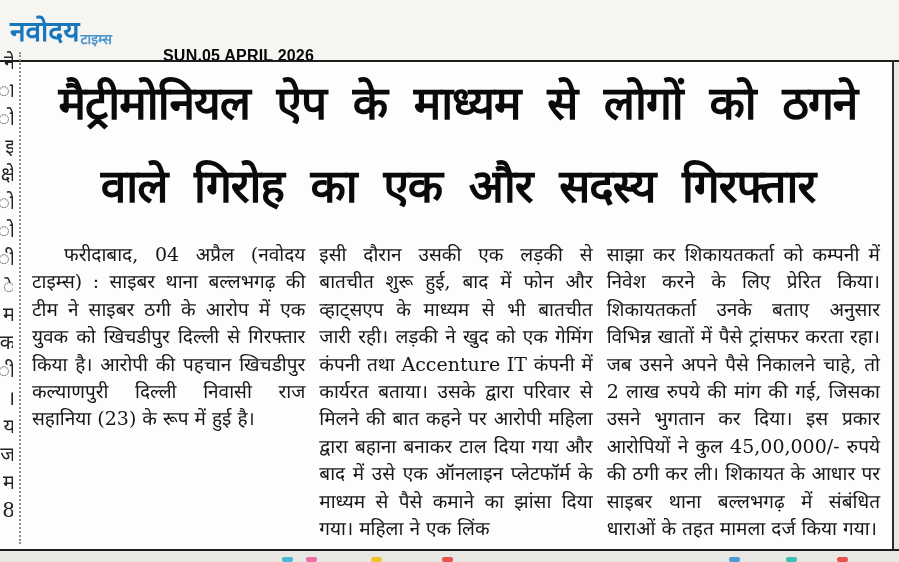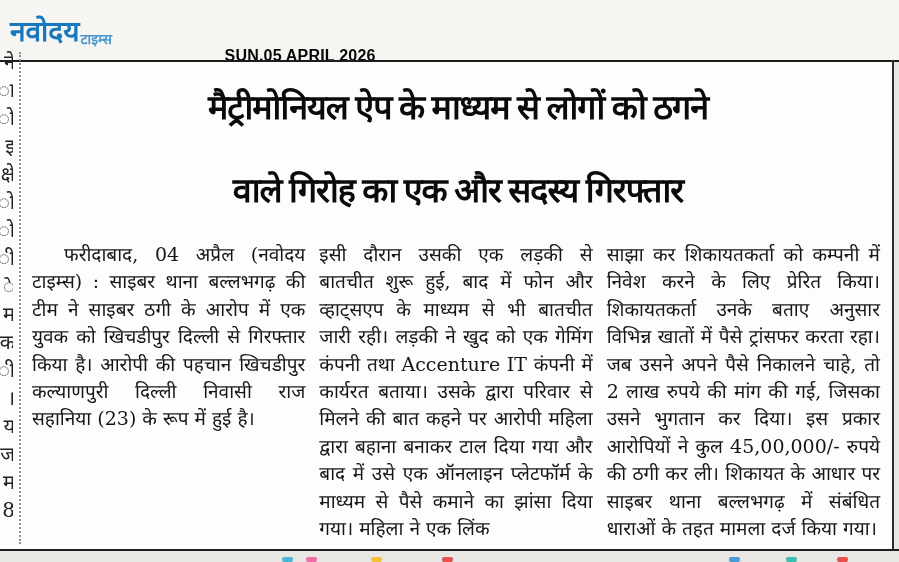--- a/index.html
+++ b/index.html
@@ -4,21 +4,21 @@
 <style>
   html,body{margin:0;padding:0;}
   body{
     width:899px;height:562px;position:relative;overflow:hidden;
     background:#e8e7e4;
     font-family:"Liberation Sans",sans-serif;
   }
   .page{position:absolute;inset:0;}
 
   
-  .masthead{position:absolute;left:0;top:0;width:899px;height:60px;background:#f6f5f2;text-align:center;}
+  .masthead{position:absolute;left:0;top:0;width:899px;height:60px;background:#f6f5f2;}
   .logo{position:absolute;left:10px;top:11px;white-space:nowrap;}
   .logo-main{font-family:"DejaVu Sans","Liberation Sans",sans-serif;font-weight:bold;font-size:28px;letter-spacing:0;}
   .logo-sub{font-family:"DejaVu Sans","Liberation Sans",sans-serif;font-weight:bold;font-size:14px;position:relative;top:3px;left:1px;}
   .date-block{
     position:absolute;left:163px;top:6px;
     font-family:"Liberation Sans",sans-serif;font-weight:bold;
     font-size:16px;line-height:21px;color:#060606;letter-spacing:.2px;margin-top:39px;
   }
 
   
@@ -32,22 +32,22 @@
     position:absolute;left:0;top:48px;width:13px;height:502px;overflow:hidden;
     font-family:"DejaVu Serif","Liberation Serif",serif;font-size:20px;color:#222;
   }
   .edge-strip span{display:block;height:28px;line-height:28px;width:30px;margin-left:-15px;text-align:right;}
 
   
   .article{position:absolute;left:0;top:62px;width:892px;height:487px;background:#fdfdfb;}
   .content{position:absolute;left:32px;top:0;width:852px;}
   .headline{
     margin:4px 0 0;text-align:center;color:#0a0a0a;
-    font-family:Liberation Serif, serif;font-weight:bold;
-    font-size:34px;line-height:83px;letter-spacing:-1px;
+    font-family:Liberation Mono, monospace;font-weight:bold;
+    font-size:46px;line-height:83px;letter-spacing:-1px;
   }
   .headline .hl{display:block;white-space:nowrap;}
   .columns{display:flex;gap:14px;margin-top:9px;padding-right:4px;}
   .col{
     flex:1;min-width:0;
     font-family:"DejaVu Serif","Liberation Serif",serif;
     font-size:19px;line-height:27.4px;color:#151515;text-align:justify;
   }
   .col p{margin:0;}
   .col p.indent{text-indent:32px;}

